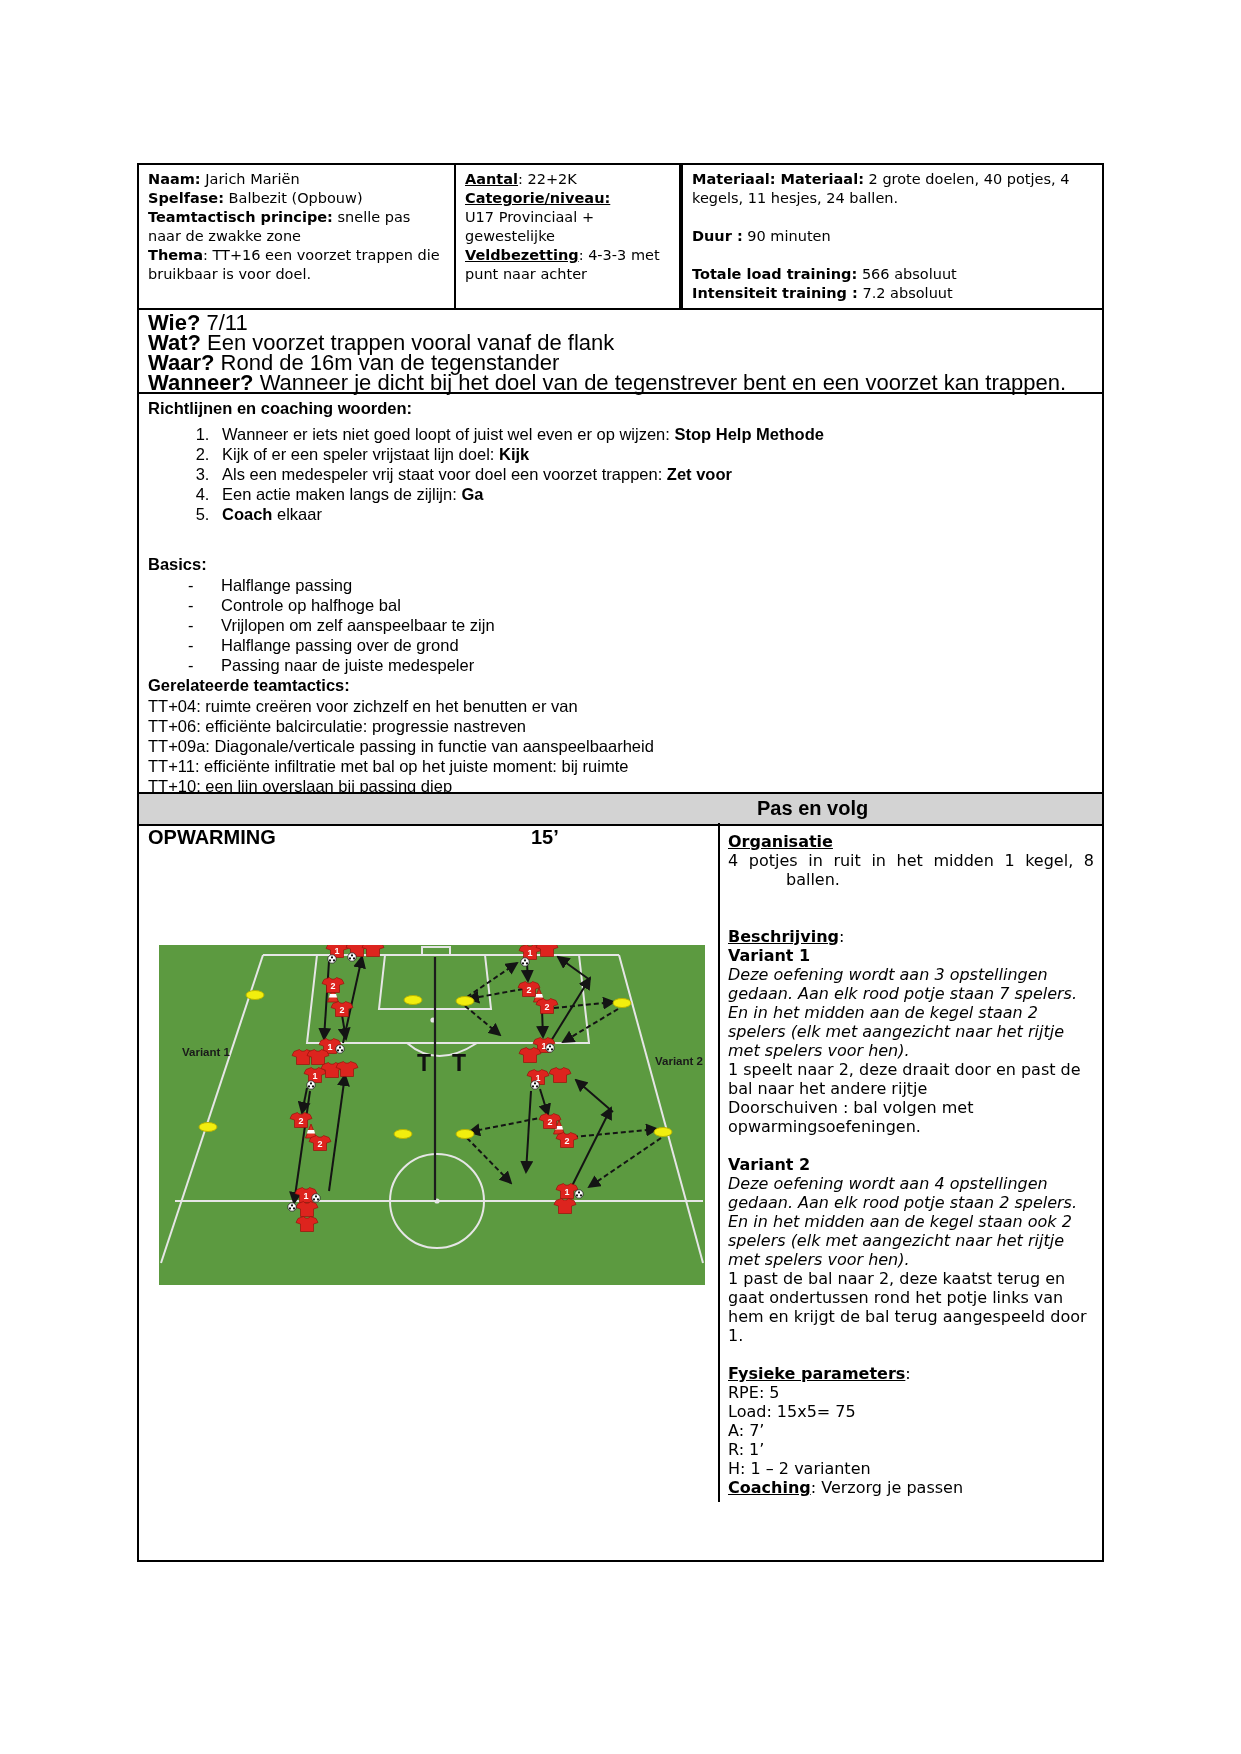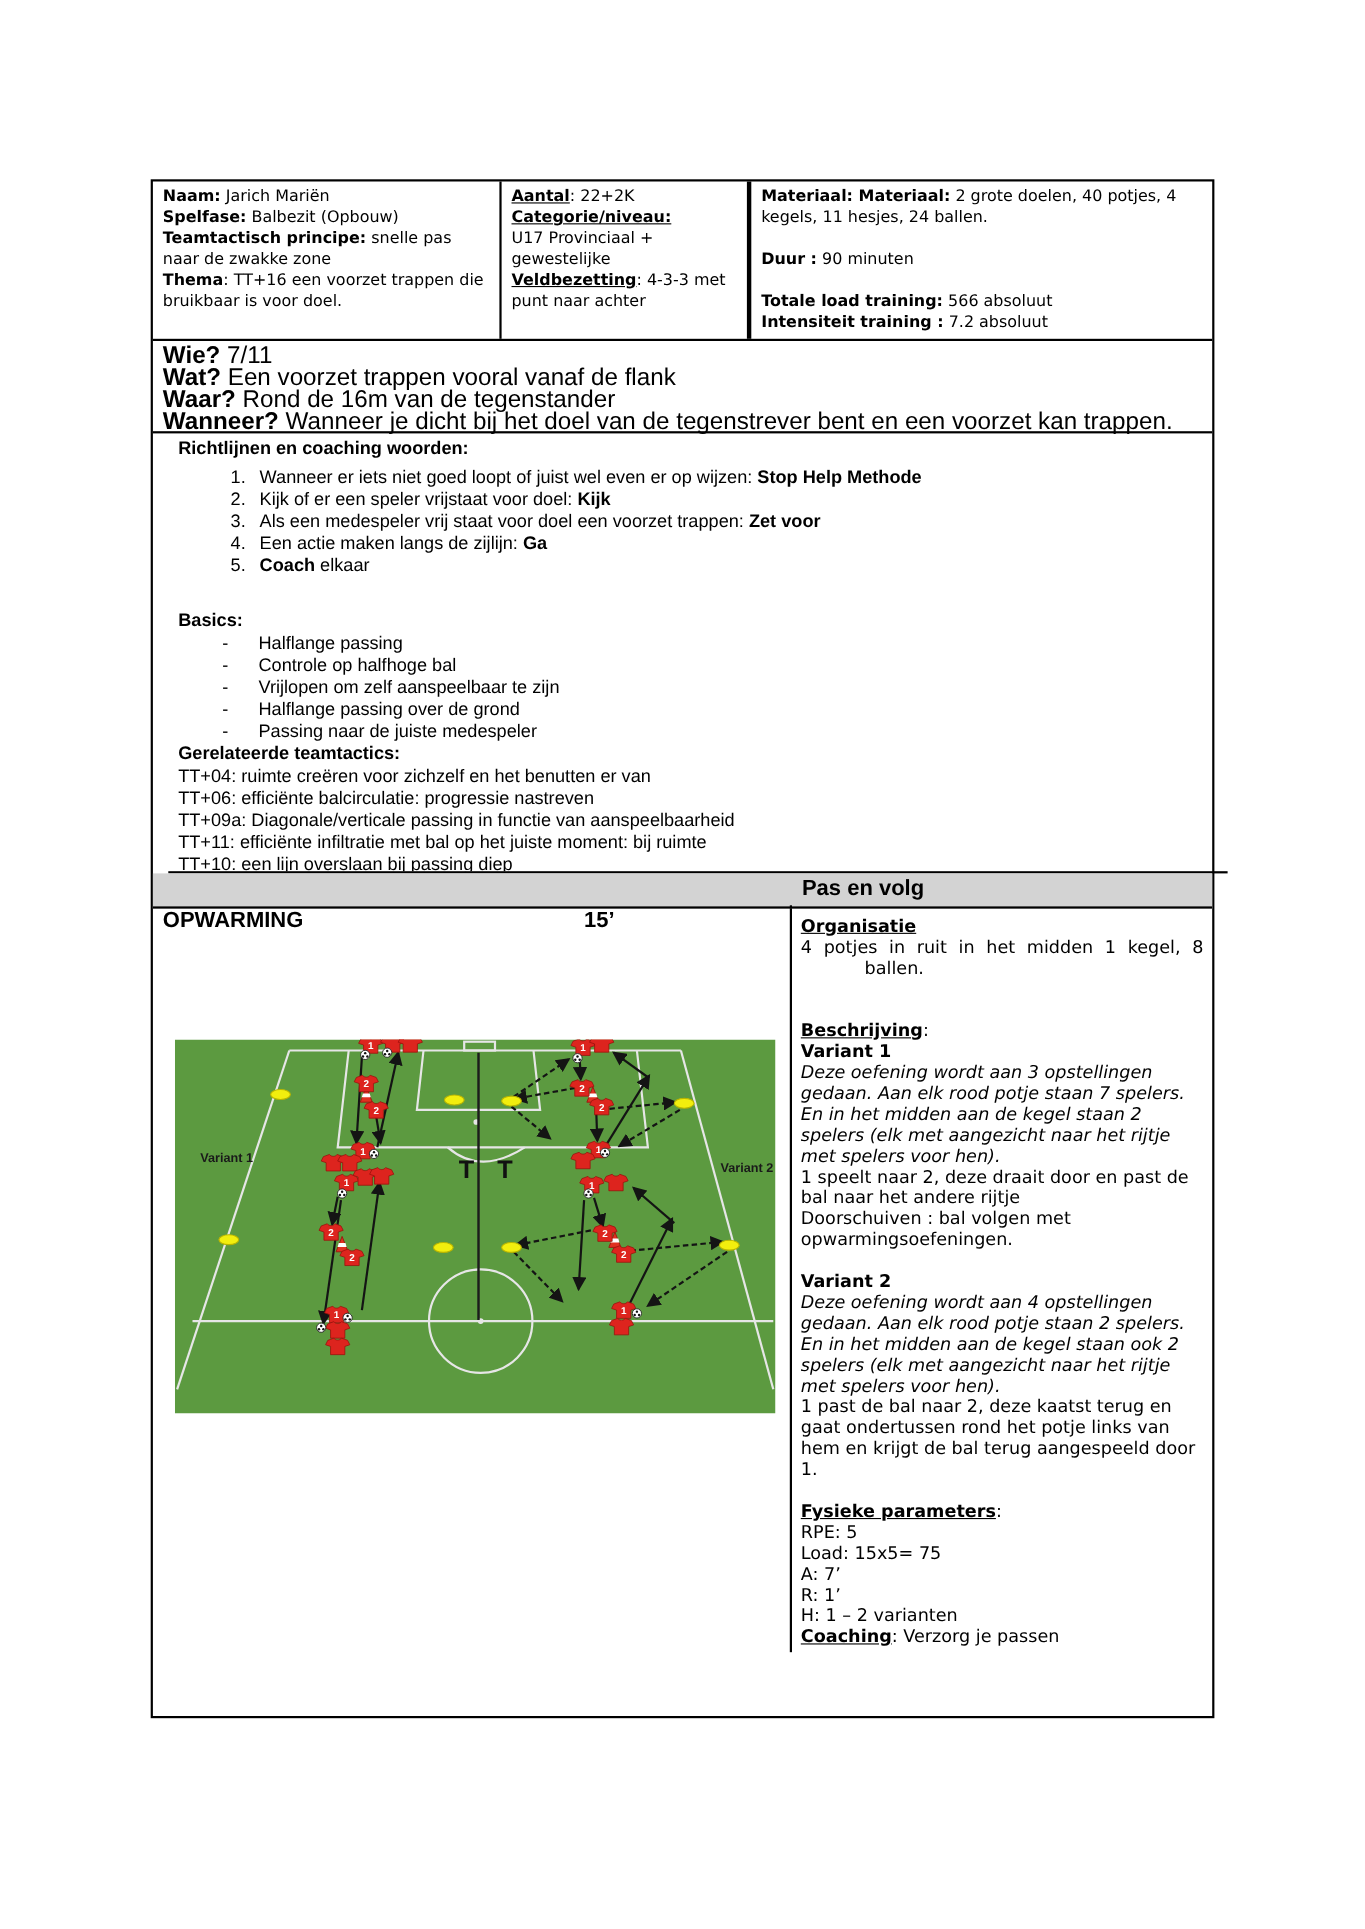--- a/index.html
+++ b/index.html
@@ -16,34 +16,34 @@
   .top-row{display:flex;height:145px;border-bottom:2px solid #000;}
   .top-row .cell{box-sizing:border-box;padding:5px 9px;font-size:14.5px;line-height:19px;overflow:hidden;}
   .cell-c1{width:317px;border-right:2px solid #000;}
   .cell-c2{width:227px;border-right:4px solid #000000;}
   .cell-c3{flex:1;}
   
   .wie-row{height:84px;border-bottom:2px solid #000;padding:3px 9px;box-sizing:border-box;
     font-family:"Liberation Sans",sans-serif;font-size:22px;line-height:20px;}
   
   .rich-row{height:400px;border-bottom:2px solid #000;padding:4px 9px;box-sizing:border-box;
-    font-family:"Liberation Sans",sans-serif;font-size:16.5px;line-height:20px;overflow:hidden;margin-left:14px;}
+    font-family:"Liberation Sans",sans-serif;font-size:16.5px;line-height:20px;overflow:hidden;}
   .rich-row .sec-title{line-height:21px;}
   .rich-row ol{margin:5px 0 0 0;padding-left:66px;}
   .rich-row ol li{line-height:20px;padding-left:8px;}
   .rich-row .basics-block{margin-top:30px;}
   .rich-row ul{list-style:none;margin:0;padding-left:40px;}
   .rich-row ul li{line-height:20px;}
   .rich-row ul li::before{content:"-";display:inline-block;width:33px;}
   
   .header-row{display:flex;height:32px;border-bottom:2px solid #000;background:#d3d3d3;
     font-family:"Liberation Sans",sans-serif;font-weight:bold;font-size:20px;}
   .header-left{width:581px;border-right:2px solid #000;box-sizing:border-box;position:relative;padding:3px 0 0 9px;margin-top:29px;}
   .header-left .dur{position:absolute;left:392px;top:3px;}
-  .header-right{flex:1;padding:3px 0 0 9px;}
+  .header-right{flex:1;padding:3px 0 0 9px;margin-left:28px;}
   
   .main-row{display:flex;height:676px;}
   .main-left{width:581px;border-right:2px solid #000;box-sizing:border-box;position:relative;}
   .main-right{flex:1;padding:6px 8px;box-sizing:border-box;font-size:16px;line-height:19px;overflow:hidden;}
   
   .b{font-weight:bold;}
   .u{text-decoration:underline;}
   .i{font-style:italic;}
   .tline{min-height:19px;}
   .rich-row .tline{min-height:20px;line-height:20px;}
@@ -86,21 +86,21 @@
       <div class="tline"><span class="b">Wie?</span><span> 7/11</span></div>
       <div class="tline"><span class="b">Wat?</span><span> Een voorzet trappen vooral vanaf de flank</span></div>
       <div class="tline"><span class="b">Waar?</span><span> Rond de 16m van de tegenstander</span></div>
       <div class="tline"><span class="b">Wanneer?</span><span> Wanneer je dicht bij het doel van de tegenstrever bent en een voorzet kan trappen.</span></div>
     </div>
 
   <div class="row rich-row">
     <div class="sec-title"><span class="b">Richtlijnen en coaching woorden:</span></div>
     <ol>
         <li><span>Wanneer er iets niet goed loopt of juist wel even er op wijzen: </span><span class="b">Stop Help Methode</span></li>
-        <li><span>Kijk of er een speler vrijstaat voor doel: </span><span class="b">Kijk</span></li>
+        <li><span>Kijk of er een speler vrijstaat lijn doel: </span><span class="b">Kijk</span></li>
         <li><span>Als een medespeler vrij staat voor doel een voorzet trappen: </span><span class="b">Zet voor</span></li>
         <li><span>Een actie maken langs de zijlijn: </span><span class="b">Ga</span></li>
         <li><span class="b">Coach</span><span> elkaar</span></li>
       </ol>
     <div class="basics-block">
       <div class="sec-title"><span class="b">Basics:</span></div>
       <ul>
           <li><span>Halflange passing</span></li>
           <li><span>Controle op halfhoge bal</span></li>
           <li><span>Vrijlopen om zelf aanspeelbaar te zijn</span></li>

